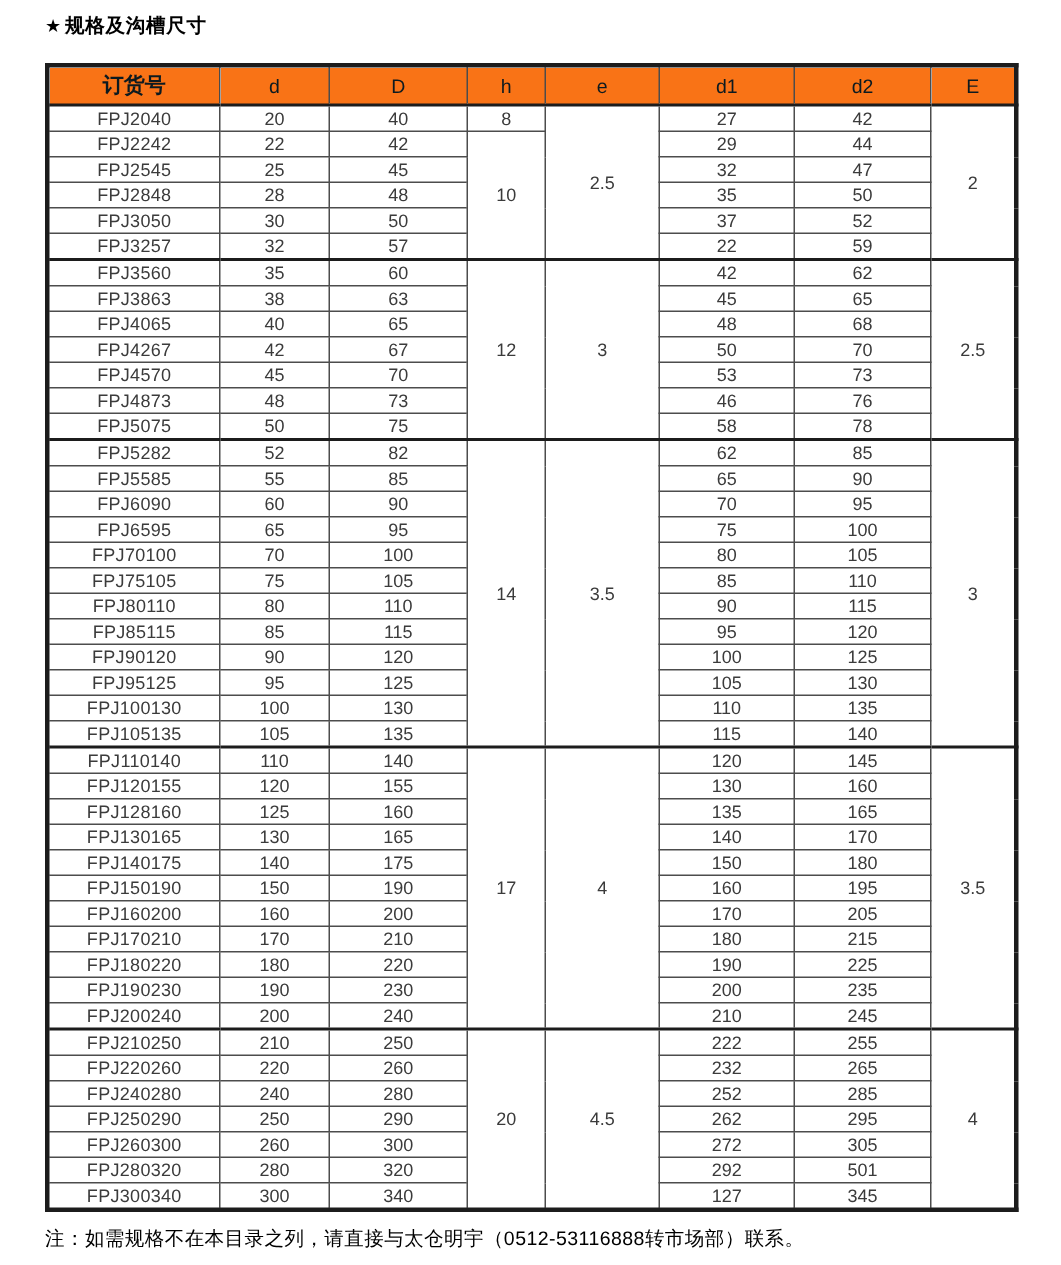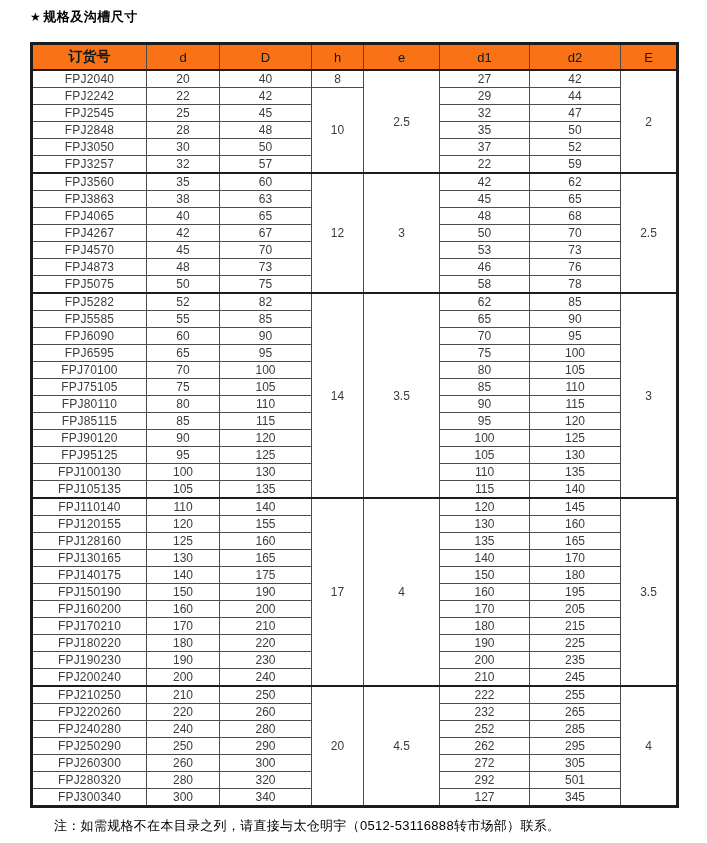--- a/index.html
+++ b/index.html
@@ -53,21 +53,20 @@
   td.merged{background:#ffffff;}
   tr.group-start td{border-top:2px solid #1c1c1c;}
   td.c-h, th.c-h{border-left:2px solid #2a2a2a;}
   td.c-d1, th.c-d1{border-left:2px solid #2a2a2a;}
   td.c-E, th.c-E{border-left:2px solid #2a2a2a;}
   td.c-code{letter-spacing:0.2px;}
   .footer-note{
     position:absolute;left:30px;top:817px;
     font-size:13px;color:#000;
     letter-spacing:0.3px;
-    margin-left:24px;
   }
 </style>
 </head>
 <body>
 
 <div class="page-title">
   <span class="star">★</span><span>规格及沟槽尺寸</span>
 </div>
 
 <div class="spec-table-wrap">

